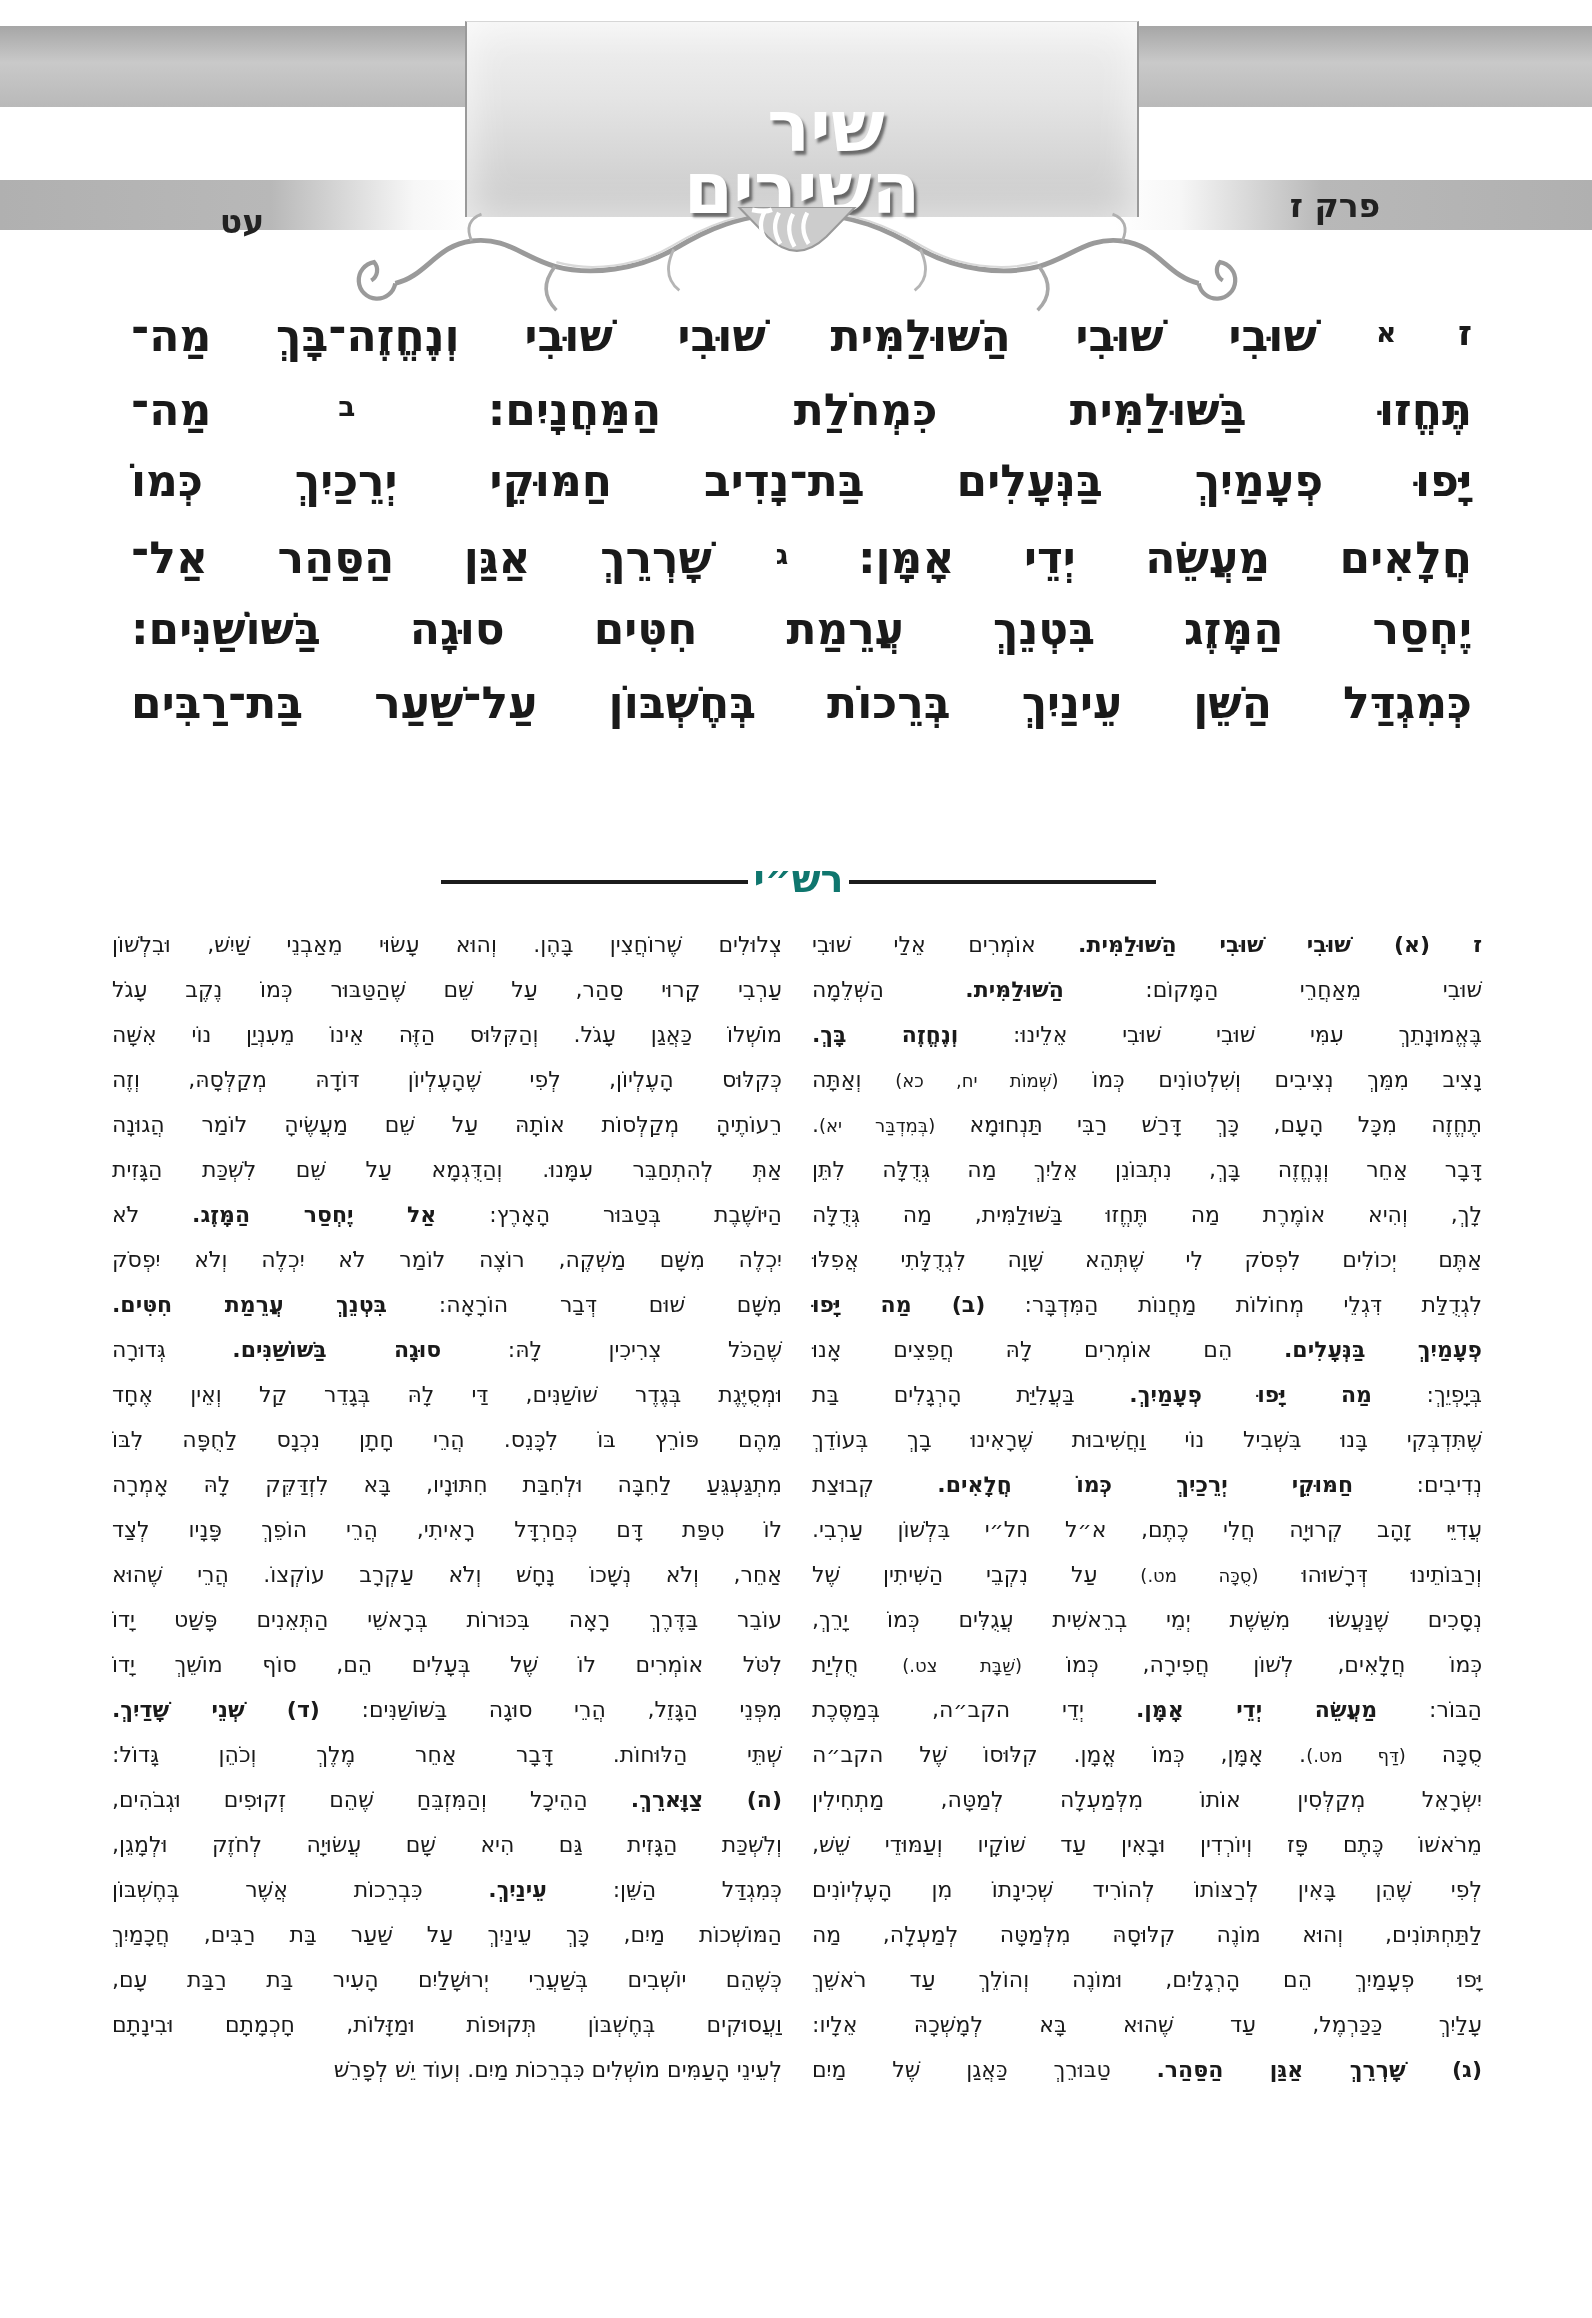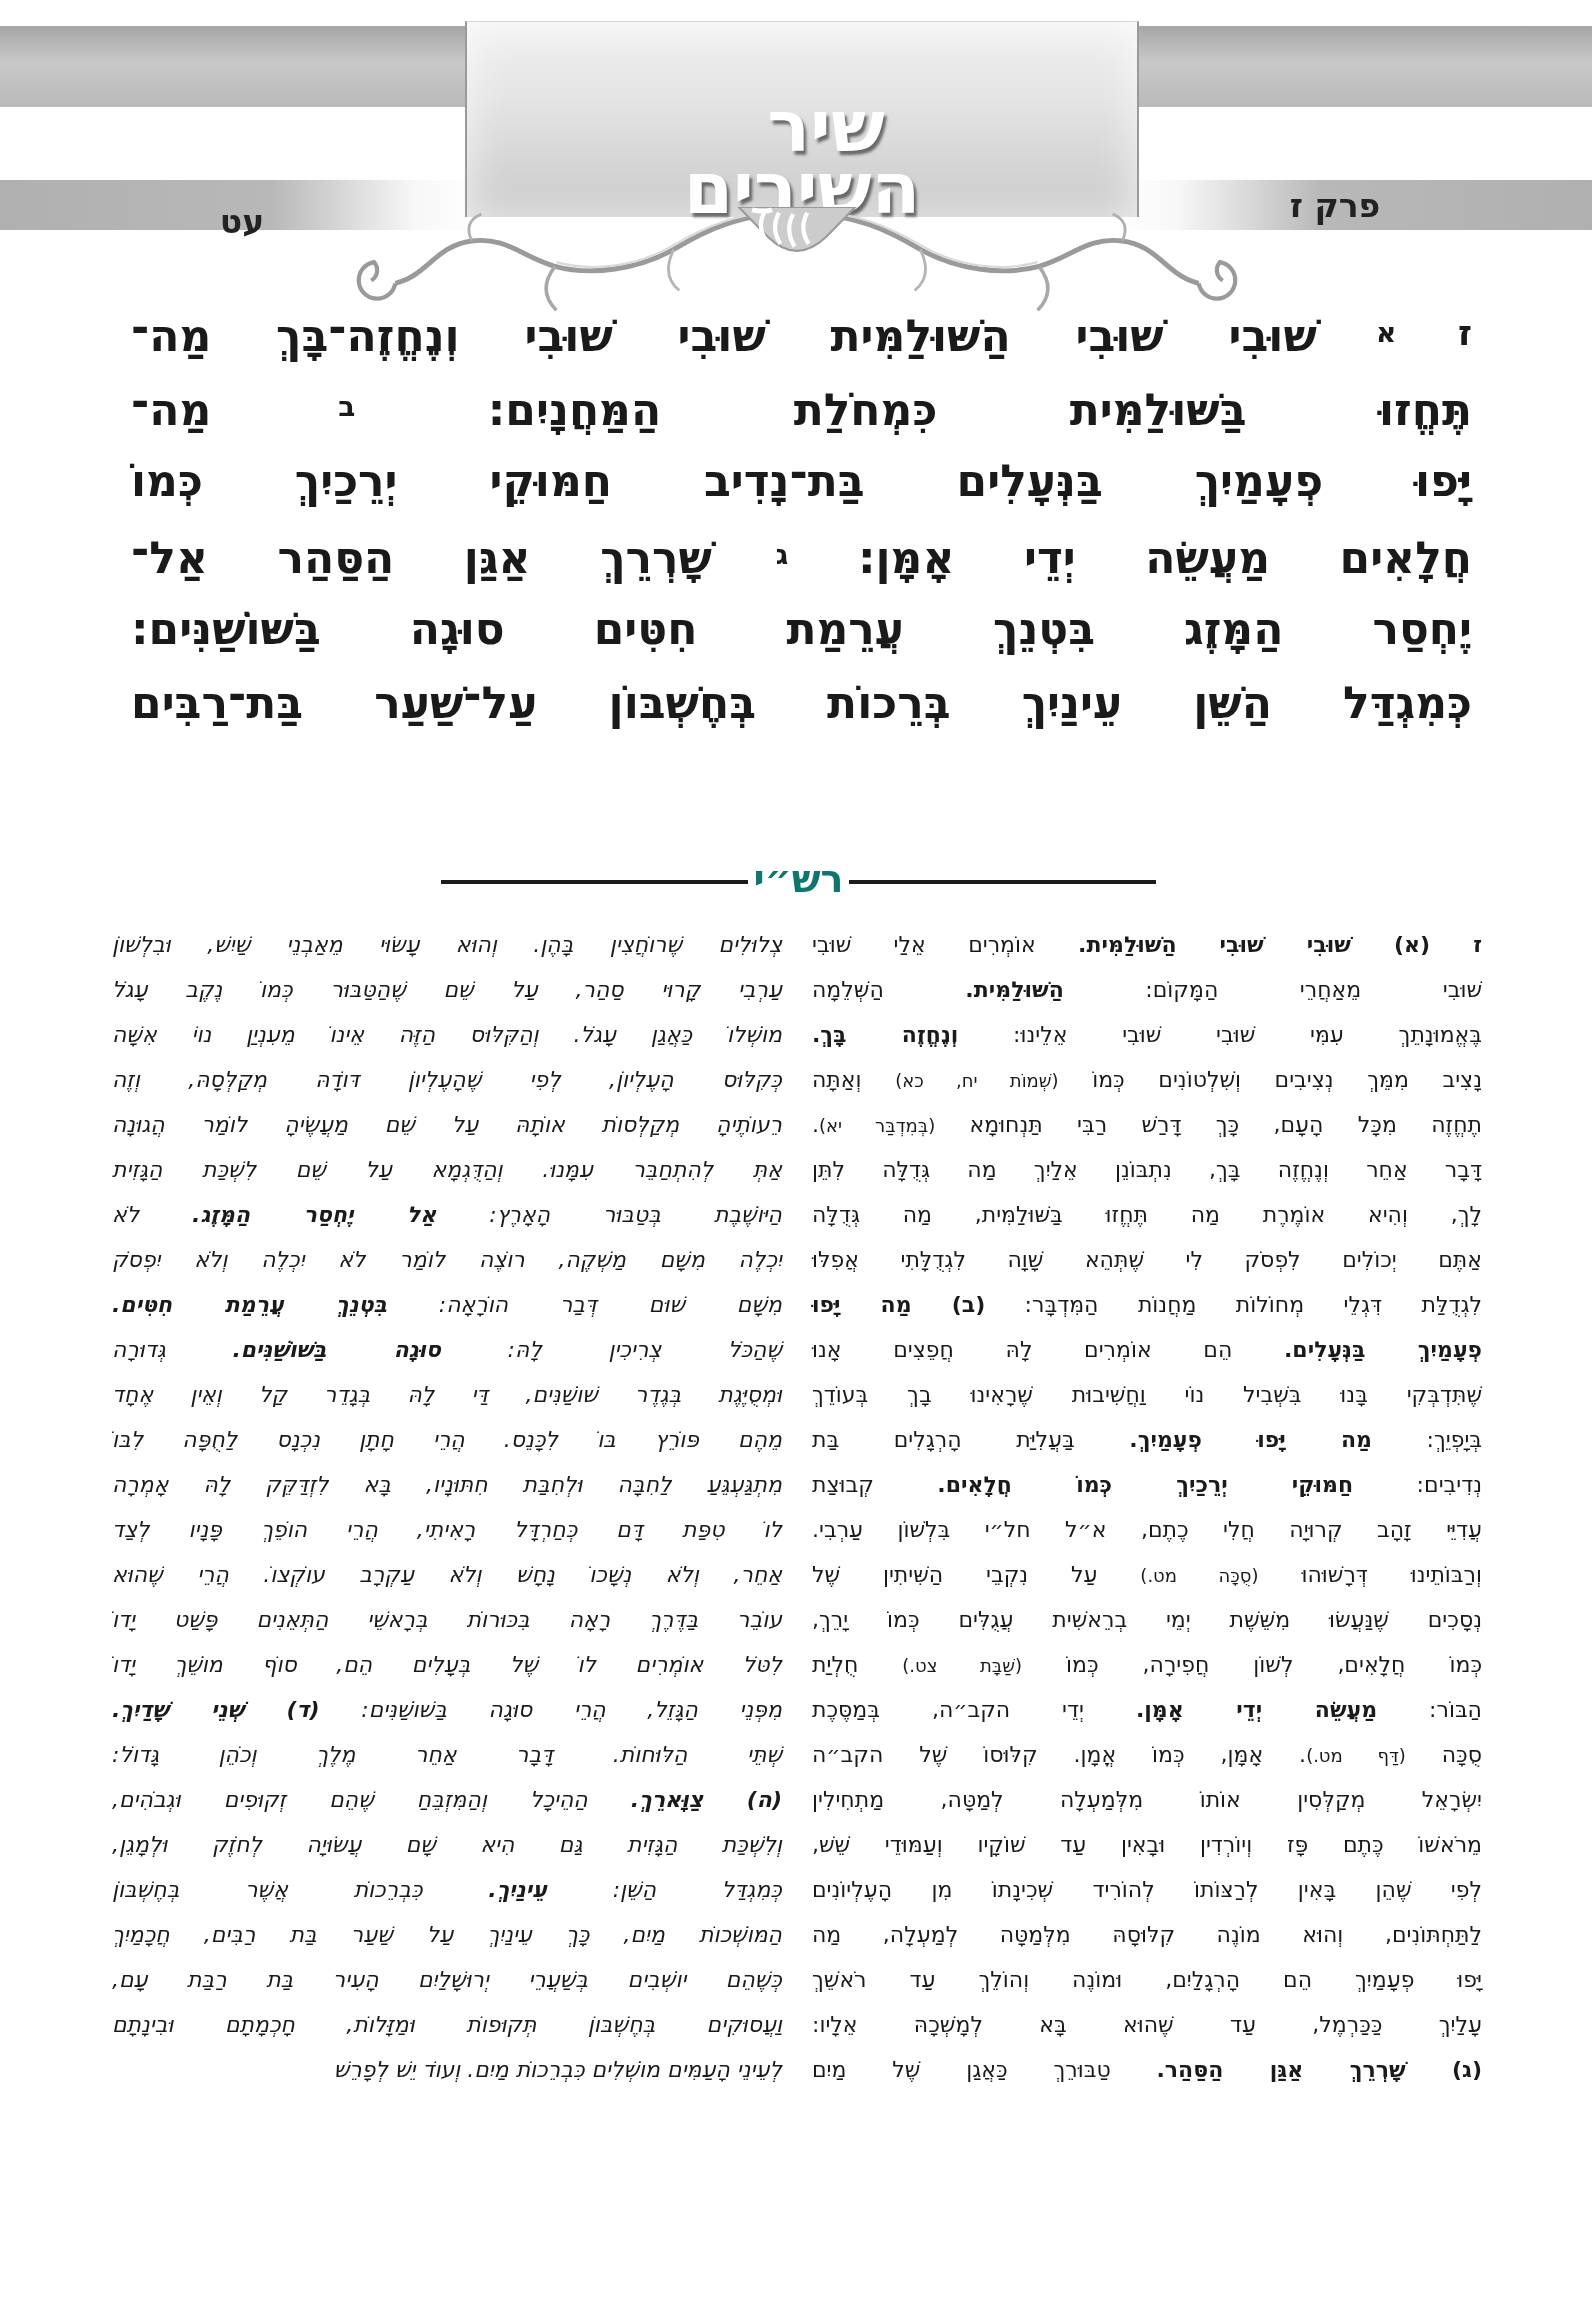--- a/index.html
+++ b/index.html
@@ -32,21 +32,21 @@
   .seg-chap{font-size:35px;font-weight:bold;vertical-align:5.7px;}
   
   .rule{position:absolute;top:880px;height:3.5px;background:#1c1c1c;z-index:2;}
   .rule-left{left:441px;width:307px;}
   .rule-right{left:849px;width:307px;}
   .rashi-title{position:absolute;top:857px;left:724px;width:149px;text-align:center;
                font-size:38px;font-weight:bold;direction:rtl;color:#0f766e;}
   
   .col{position:absolute;top:922px;width:670px;direction:rtl;}
   .col-right{left:812px;}
-  .col-left{left:112px;font-style:italic;}
+  .col-left{left:112px;}
   .c-line{height:45px;line-height:45px;font-size:22px;
           text-align:justify;text-align-last:justify;}
   .c-line.end{text-align-last:right;}
   .seg-r{}
   .seg-b{font-weight:bold;}
   .seg-s{font-size:18px;}
 </style>
 </head>
 <body>
 
@@ -101,22 +101,22 @@
       <div class="c-line"><span class="seg-b">ז (א) שׁוּבִי שׁוּבִי הַשּׁוּלַמִּית.</span><span class="seg-r"> אוֹמְרִים אֵלַי שׁוּבִי</span></div>
       <div class="c-line"><span class="seg-r">שׁוּבִי מֵאַחֲרֵי הַמָּקוֹם: </span><span class="seg-b">הַשּׁוּלַמִּית.</span><span class="seg-r"> הַשְּׁלֵמָה</span></div>
       <div class="c-line"><span class="seg-r">בֶּאֱמוּנָתֵךְ עִמִּי שׁוּבִי שׁוּבִי אֵלֵינוּ: </span><span class="seg-b">וְנֶחֱזֶה בָּךְ.</span></div>
       <div class="c-line"><span class="seg-r">נָצִיב מִמֵּךְ נְצִיבִים וְשִׁלְטוֹנִים כְּמוֹ </span><span class="seg-s">(שְׁמוֹת יח, כא)</span><span class="seg-r"> וְאַתָּה</span></div>
       <div class="c-line"><span class="seg-r">תֶחֱזֶה מִכָּל הָעָם, כָּךְ דָּרַשׁ רַבִּי תַּנְחוּמָא </span><span class="seg-s">(בְּמִדְבַּר יא)</span><span class="seg-r">.</span></div>
       <div class="c-line"><span class="seg-r">דָּבָר אַחֵר וְנֶחֱזֶה בָּךְ, נִתְבּוֹנֵן אֵלַיִךְ מַה גְּדֻלָּה לִתֵּן</span></div>
       <div class="c-line"><span class="seg-r">לָךְ, וְהִיא אוֹמֶרֶת מַה תֶּחֱזוּ בַּשּׁוּלַמִּית, מַה גְּדֻלָּה</span></div>
       <div class="c-line"><span class="seg-r">אַתֶּם יְכוֹלִים לִפְסֹק לִי שֶׁתְּהֵא שָׁוָה לִגְדֻלָּתִי אֲפִלּוּ</span></div>
       <div class="c-line"><span class="seg-r">לִגְדֻלַּת דִּגְלֵי מְחוֹלוֹת מַחֲנוֹת הַמִּדְבָּר: </span><span class="seg-b">(ב) מַה יָּפוּ</span></div>
       <div class="c-line"><span class="seg-b">פְעָמַיִךְ בַּנְּעָלִים.</span><span class="seg-r"> הֵם אוֹמְרִים לָהּ חֲפֵצִים אָנוּ</span></div>
+      <div class="c-line"><span class="seg-r">בְּיָפְיֵךְ: </span><span class="seg-b">מַה יָּפוּ פְעָמַיִךְ.</span><span class="seg-r"> בַּעֲלִיַּת הָרְגָלִים בַּת</span></div>
       <div class="c-line"><span class="seg-r">שֶׁתִּדְבְּקִי בָּנוּ בִּשְׁבִיל נוֹי וַחֲשִׁיבוּת שֶׁרָאִינוּ בָךְ בְּעוֹדֵךְ</span></div>
-      <div class="c-line"><span class="seg-r">בְּיָפְיֵךְ: </span><span class="seg-b">מַה יָּפוּ פְעָמַיִךְ.</span><span class="seg-r"> בַּעֲלִיַּת הָרְגָלִים בַּת</span></div>
       <div class="c-line"><span class="seg-r">נְדִיבִים: </span><span class="seg-b">חַמּוּקֵי יְרֵכַיִךְ כְּמוֹ חֲלָאִים.</span><span class="seg-r"> קְבוּצַת</span></div>
       <div class="c-line"><span class="seg-r">עֲדִיֵּי זָהָב קְרוּיָה חֲלִי כֶתֶם, א״ל חל״י בִּלְשׁוֹן עַרְבִי.</span></div>
       <div class="c-line"><span class="seg-r">וְרַבּוֹתֵינוּ דְּרָשׁוּהוּ </span><span class="seg-s">(סֻכָּה מט.)</span><span class="seg-r"> עַל נִקְבֵי הַשִּׁיתִין שֶׁל</span></div>
       <div class="c-line"><span class="seg-r">נְסָכִים שֶׁנַּעֲשׂוּ מִשֵּׁשֶׁת יְמֵי בְרֵאשִׁית עֲגֻלִּים כְּמוֹ יָרֵךְ,</span></div>
       <div class="c-line"><span class="seg-r">כְּמוֹ חֲלָאִים, לְשׁוֹן חֲפִירָה, כְּמוֹ </span><span class="seg-s">(שַׁבָּת צט.)</span><span class="seg-r"> חֻלְיַת</span></div>
       <div class="c-line"><span class="seg-r">הַבּוֹר: </span><span class="seg-b">מַעֲשֵׂה יְדֵי אָמָּן.</span><span class="seg-r"> יְדֵי הקב״ה, בְּמַסֶּכֶת</span></div>
       <div class="c-line"><span class="seg-r">סֻכָּה </span><span class="seg-s">(דַּף מט.)</span><span class="seg-r">. אָמָּן, כְּמוֹ אֳמָן. קִלּוּסוֹ שֶׁל הקב״ה</span></div>
       <div class="c-line"><span class="seg-r">יִשְׂרָאֵל מְקַלְּסִין אוֹתוֹ מִלְּמַעְלָה לְמַטָּה, מַתְחִילִין</span></div>
       <div class="c-line"><span class="seg-r">מֵרֹאשׁוֹ כֶּתֶם פָּז וְיוֹרְדִין וּבָאִין עַד שׁוֹקָיו וְעַמּוּדֵי שֵׁשׁ,</span></div>
       <div class="c-line"><span class="seg-r">לְפִי שֶׁהֵן בָּאִין לְרַצּוֹתוֹ לְהוֹרִיד שְׁכִינָתוֹ מִן הָעֶלְיוֹנִים</span></div>

